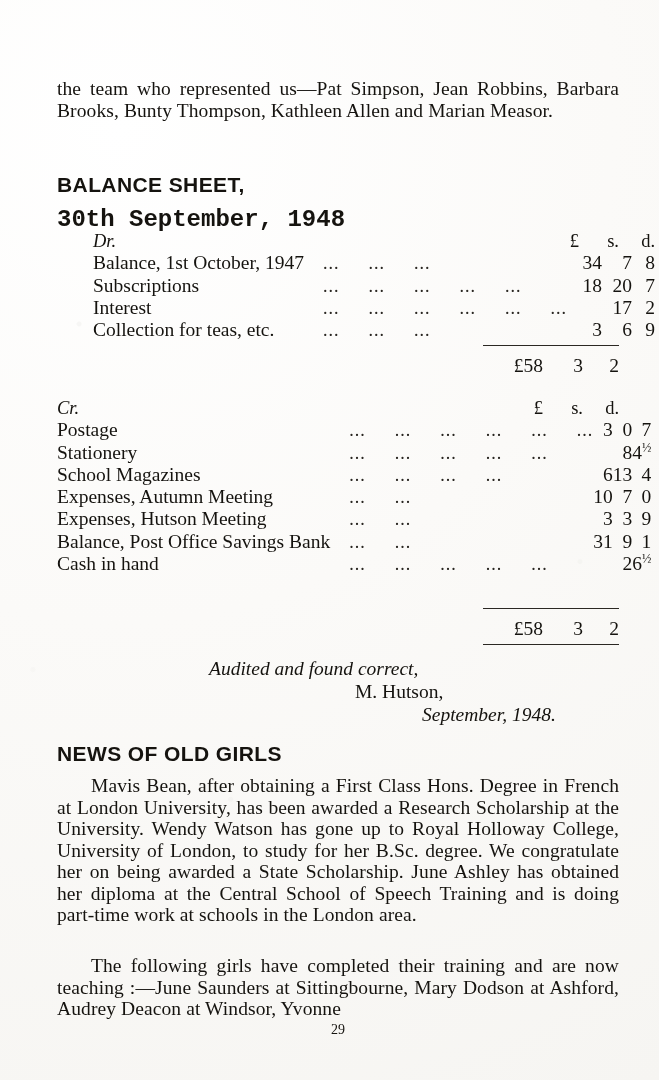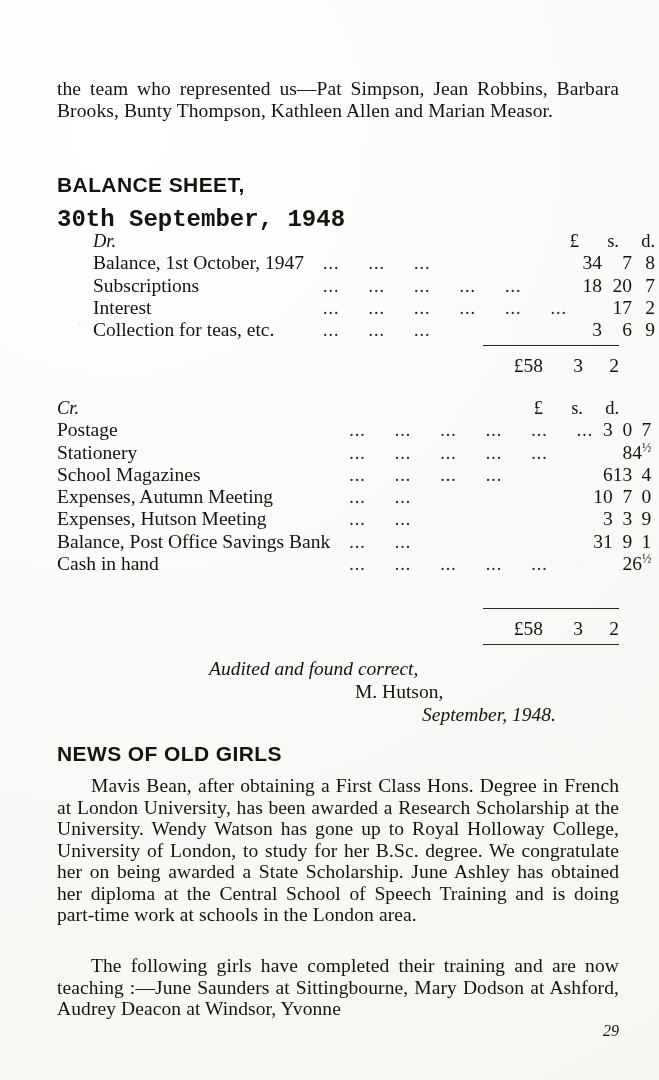--- a/index.html
+++ b/index.html
@@ -108,21 +108,21 @@
   .audit .l1{font-style:italic;padding-left:152px;}
   .audit .l2{padding-left:298px;}
   .audit .l3{font-style:italic;padding-left:365px;}
 
   .news-head{position:absolute;top:742px;left:0;width:562px;}
   .news-p1{position:absolute;top:775px;left:0;width:562px;}
   .news-p2{position:absolute;top:955px;left:0;width:562px;}
 
   .folio{
     position:absolute;top:1022px;left:0;width:562px;
-    text-align:right;font-size:16px;font-style:italic;
+    text-align:center;font-size:14px;
   }
 </style>
 </head>
 <body>
 
 <div class="page">
   <div class="grain"></div>
 
   <div class="content">
 

